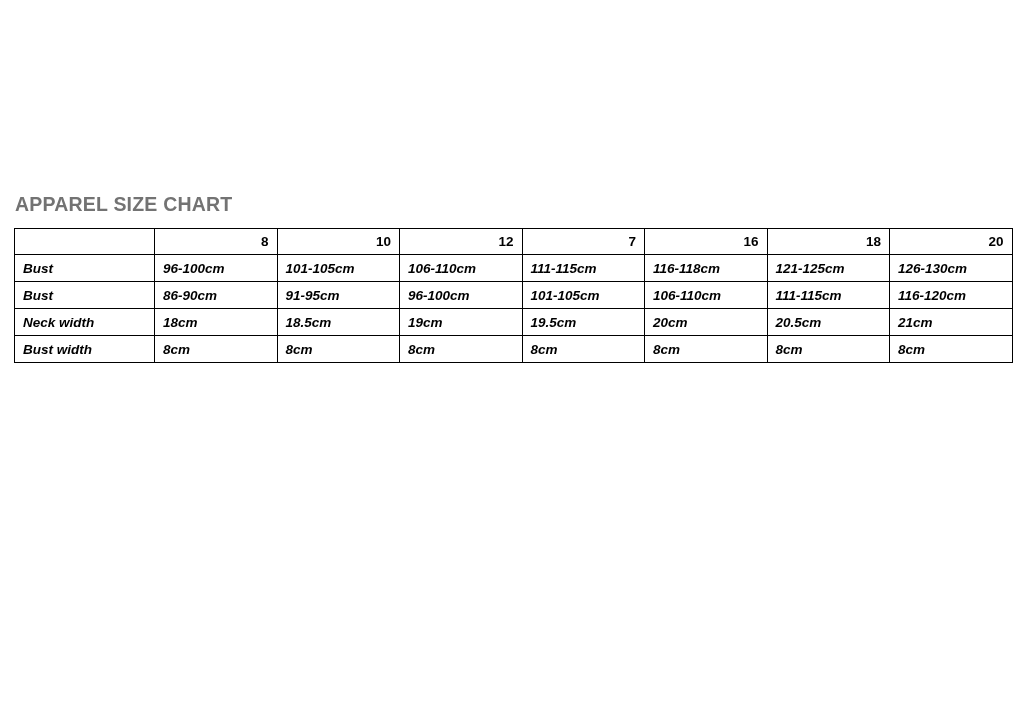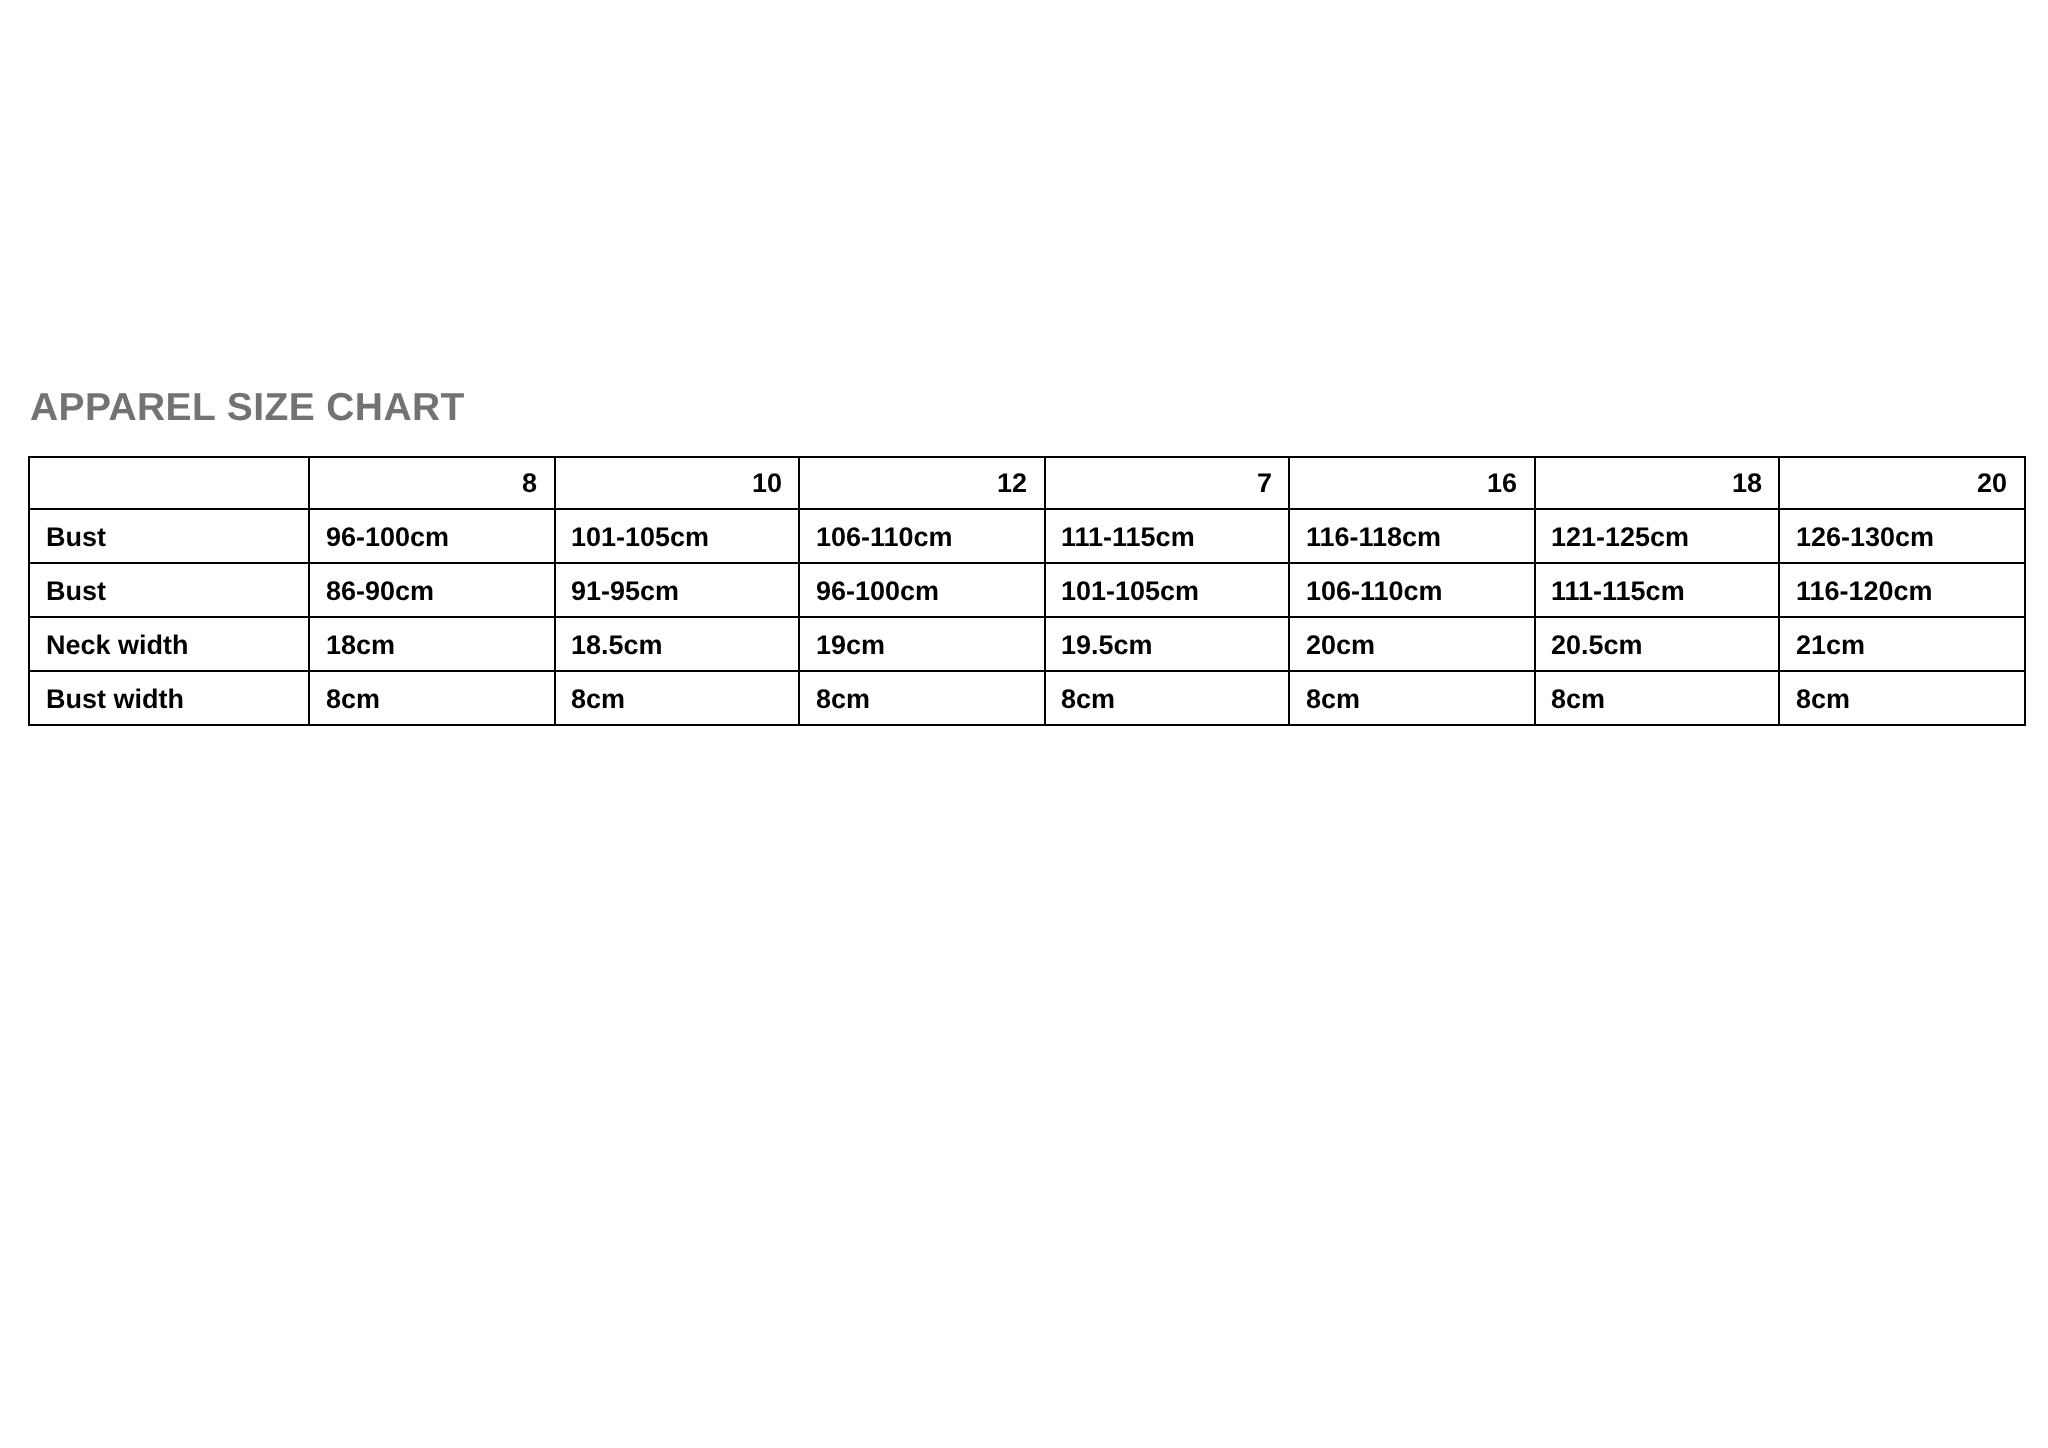--- a/index.html
+++ b/index.html
@@ -95,20 +95,21 @@
     height: 25px;
   }
   table.size-table thead th.corner {
     text-align: left;
   }
   table.size-table tbody td.row-label {
     font-weight: bold;
   }
   table.size-table tbody tr td {
     font-weight: bold;
+    font-style: italic;
   }
 </style>
 </head>
 <body>
 
 <div class="page">
 
 
   <div class="chart-title">APPAREL SIZE CHART</div>
 

